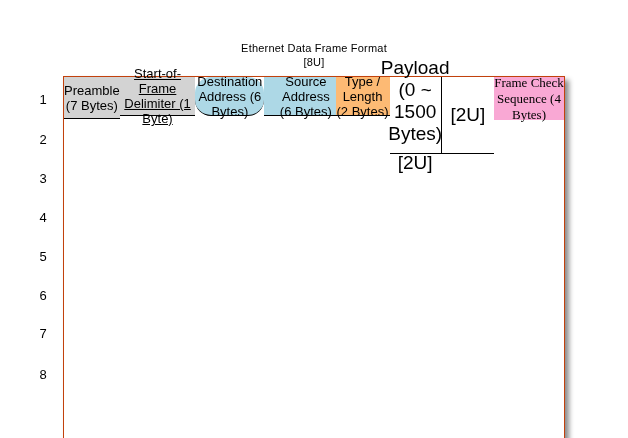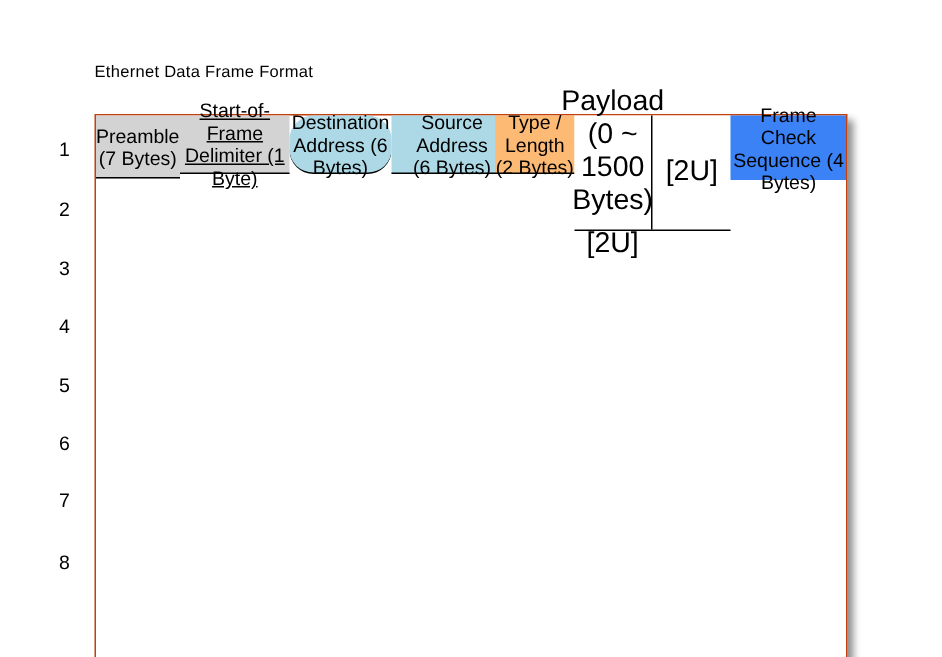--- a/index.html
+++ b/index.html
@@ -13,21 +13,21 @@
     width: 628px;
     height: 438px;
     background: #ffffff;
     overflow: hidden;
   }
   .title {
     position: absolute;
     left: 63px;
     top: 41px;
     width: 502px;
-    text-align: left;
+    text-align: center;
     font-size: 11px;
     line-height: 14px;
     color: #000000;
     letter-spacing: 0.2px;
   }
   .numbers {
     position: absolute;
     left: 28px;
     top: 78px;
     width: 30px;
@@ -94,20 +94,21 @@
     border-right: 1.5px solid #000000;
   }
 </style>
 </head>
 <body>
 
 <div class="canvas">
 
   <div class="title">
     <div>Ethernet Data Frame Format</div>
+    <div>[8U]</div>
   </div>
 
   <div class="numbers">
     <div class="num h1">1</div>
     <div class="num h2">2</div>
     <div class="num h3">3</div>
     <div class="num h4">4</div>
     <div class="num h5">5</div>
     <div class="num h6">6</div>
     <div class="num h7">7</div>
@@ -139,19 +140,19 @@
     <div class="frow r67" style="background-color: rgb(255, 255, 255);">
       <div class="split-cell left">
         <div>Payload (0 ~ 1500 Bytes)</div>
         <div>[2U]</div>
       </div>
       <div class="split-cell">
         <div>[2U]</div>
       </div>
     </div>
 
-    <div class="frow r8" style="background-color: #3b82f6;">
+    <div class="frow r8" style="background-color: #f9a8d4; font-family: Liberation Serif, serif;">
       <span>Frame Check Sequence (4 Bytes)</span>
     </div>
 
   </div>
 
 </div>
 
 </body></html>

